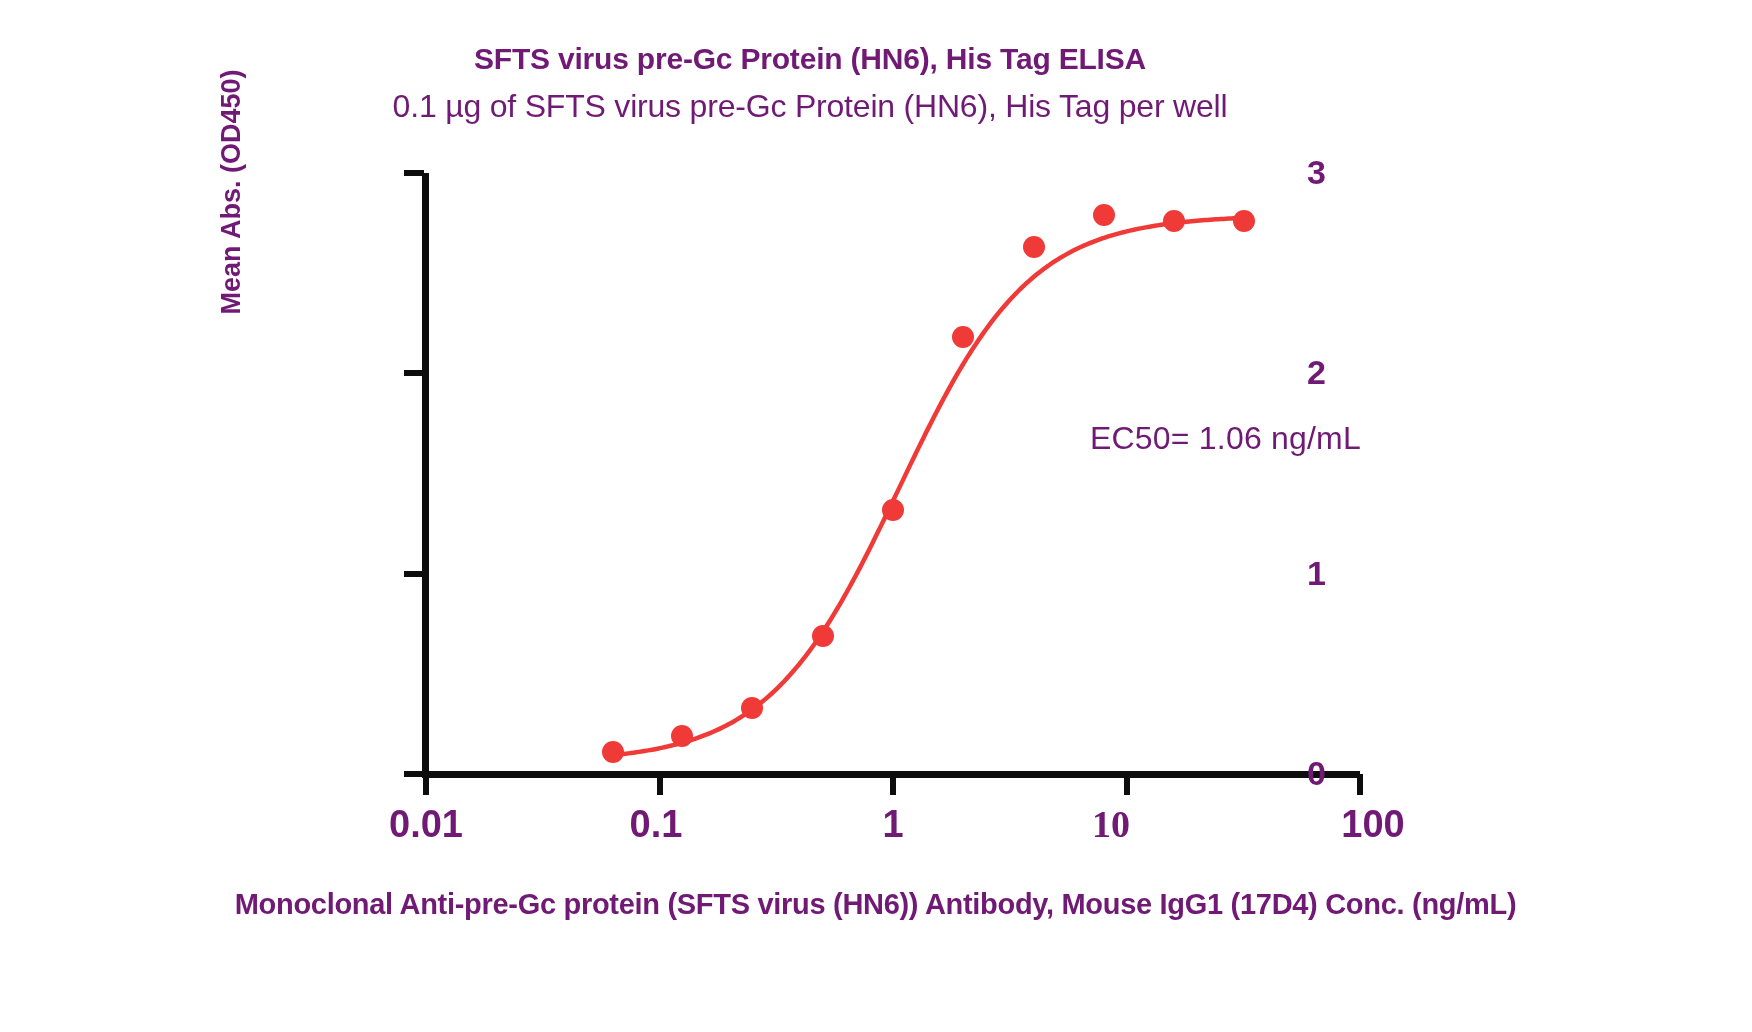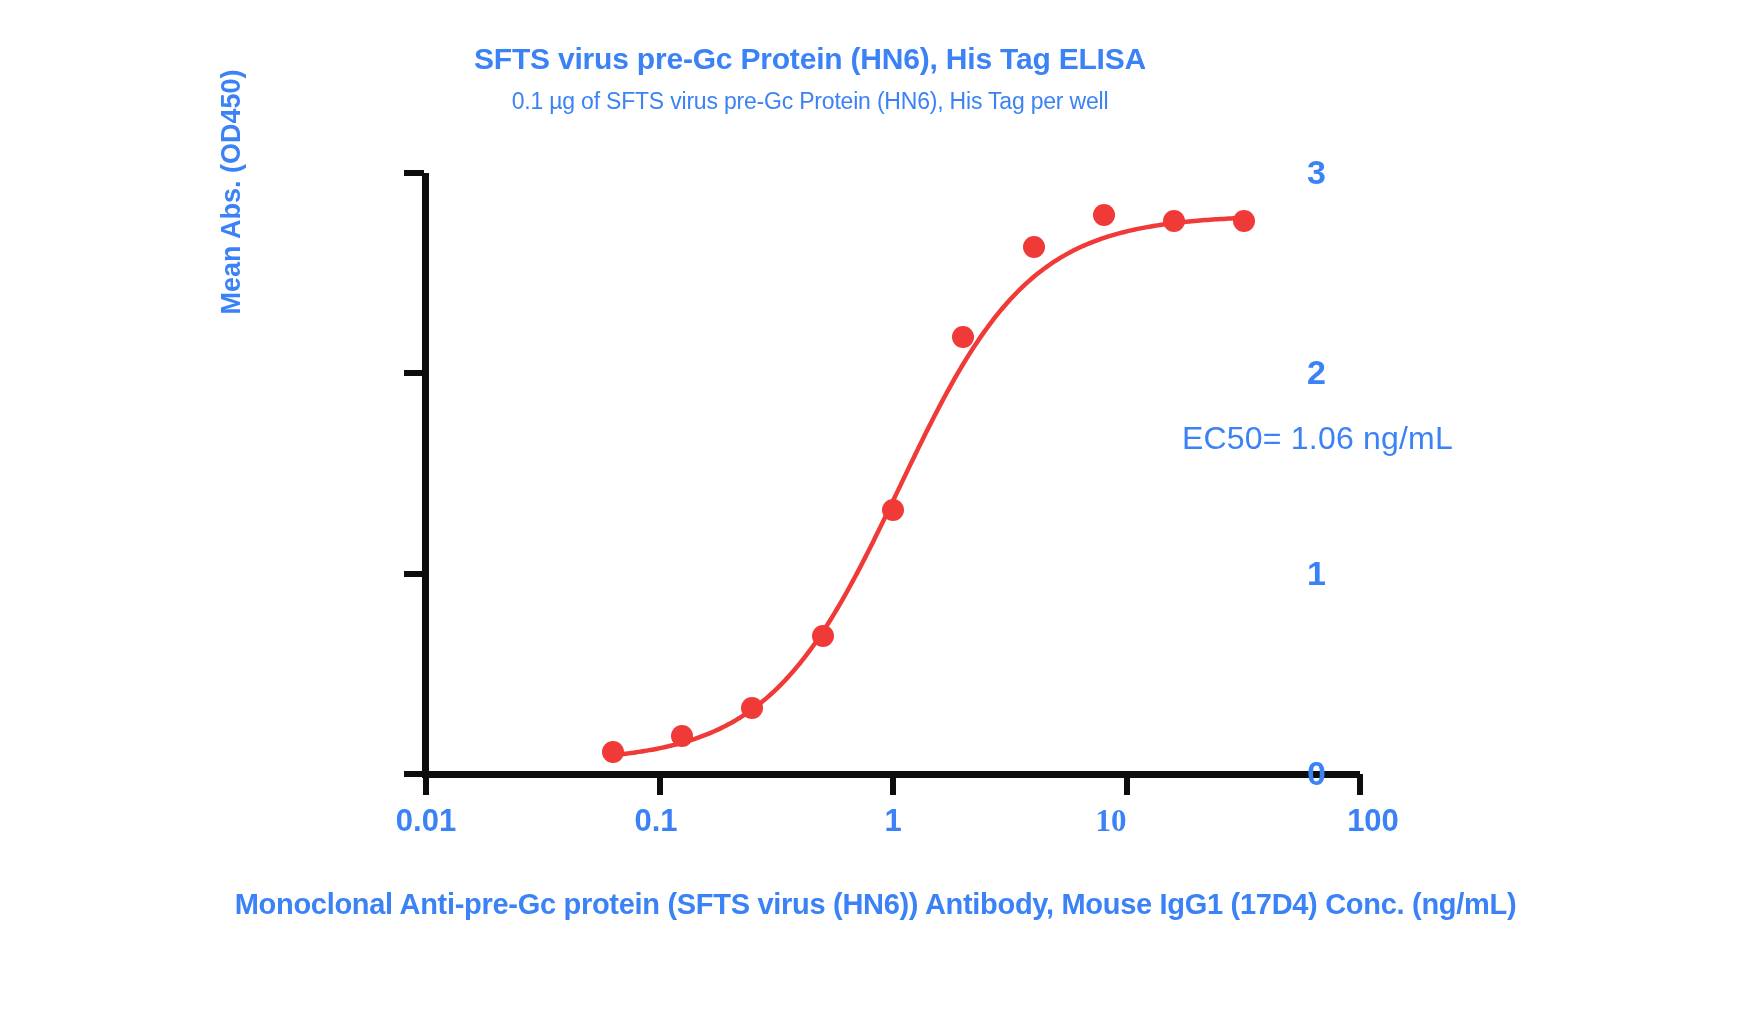--- a/index.html
+++ b/index.html
@@ -7,42 +7,42 @@
     padding: 0;
     background: #ffffff;
   }
   #page {
     position: relative;
     width: 1752px;
     height: 1032px;
     background: #ffffff;
     overflow: hidden;
     font-family: "Liberation Sans", sans-serif;
-    color: #3b82f6;
+    color: #701a75;
   }
 
   
   #chart-title {
     position: absolute;
     left: 0;
     top: 42px;
     width: 1620px;
     text-align: center;
     font-size: 30px;
     font-weight: bold;
     letter-spacing: -0.2px;
     white-space: nowrap;
   }
   #chart-subtitle {
     position: absolute;
     left: 0;
     top: 88px;
     width: 1620px;
     text-align: center;
-    font-size: 23px;
+    font-size: 32px;
     font-weight: normal;
     letter-spacing: -0.2px;
     white-space: nowrap;
   }
 
   
   #y-axis-title {
     position: absolute;
     left: 208px;
     top: 260px;
@@ -116,21 +116,21 @@
     font-size: 34px;
     font-weight: bold;
     line-height: 1;
   }
   .x-tick-label {
     position: absolute;
     top: 632px;
     width: 180px;
     margin-left: -90px;
     text-align: center;
-    font-size: 31px;
+    font-size: 38px;
     font-weight: bold;
     line-height: 1;
   }
 
   
   #curve-svg {
     position: absolute;
     left: 0;
     top: 0;
     width: 934px;
@@ -142,21 +142,21 @@
     width: 22px;
     height: 22px;
     margin-left: -11px;
     margin-top: -11px;
     border-radius: 50%;
   }
 
   
   #ec50-annotation {
     position: absolute;
-    left: 1182px;
+    left: 1090px;
     top: 420px;
     font-size: 32px;
     font-weight: normal;
     white-space: nowrap;
     letter-spacing: 0.2px;
   }
 </style>
 </head>
 <body>
 

